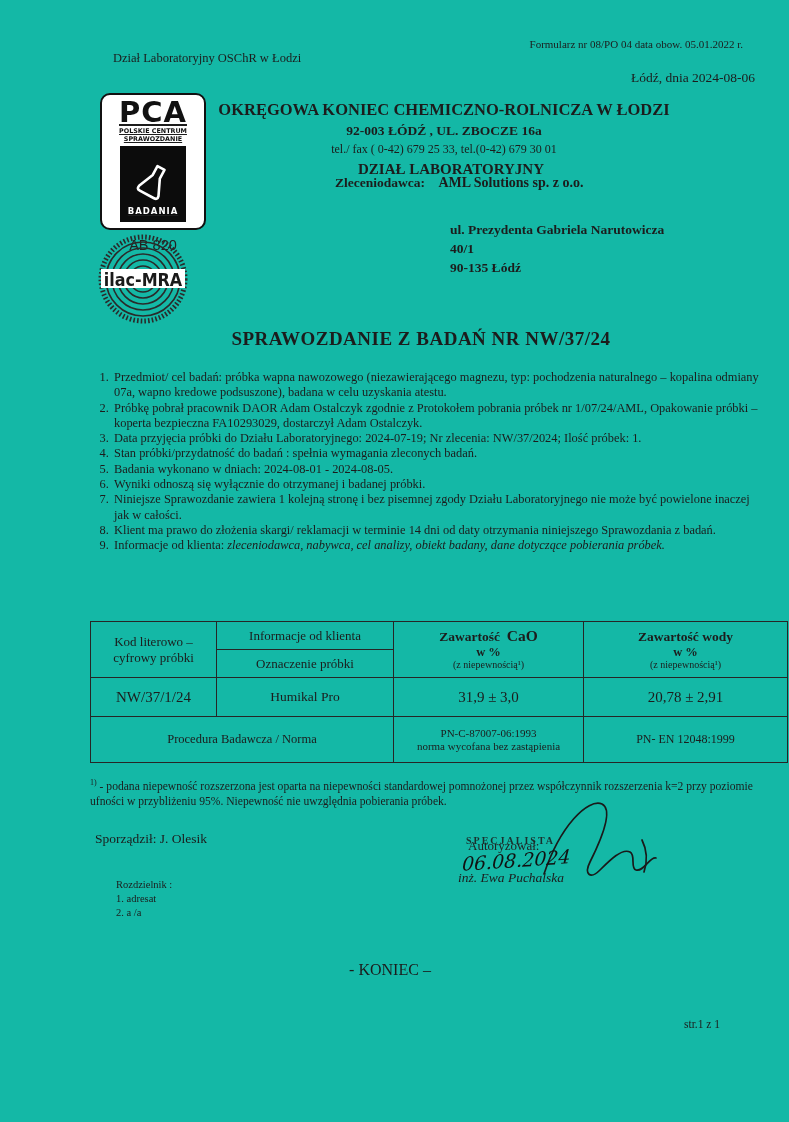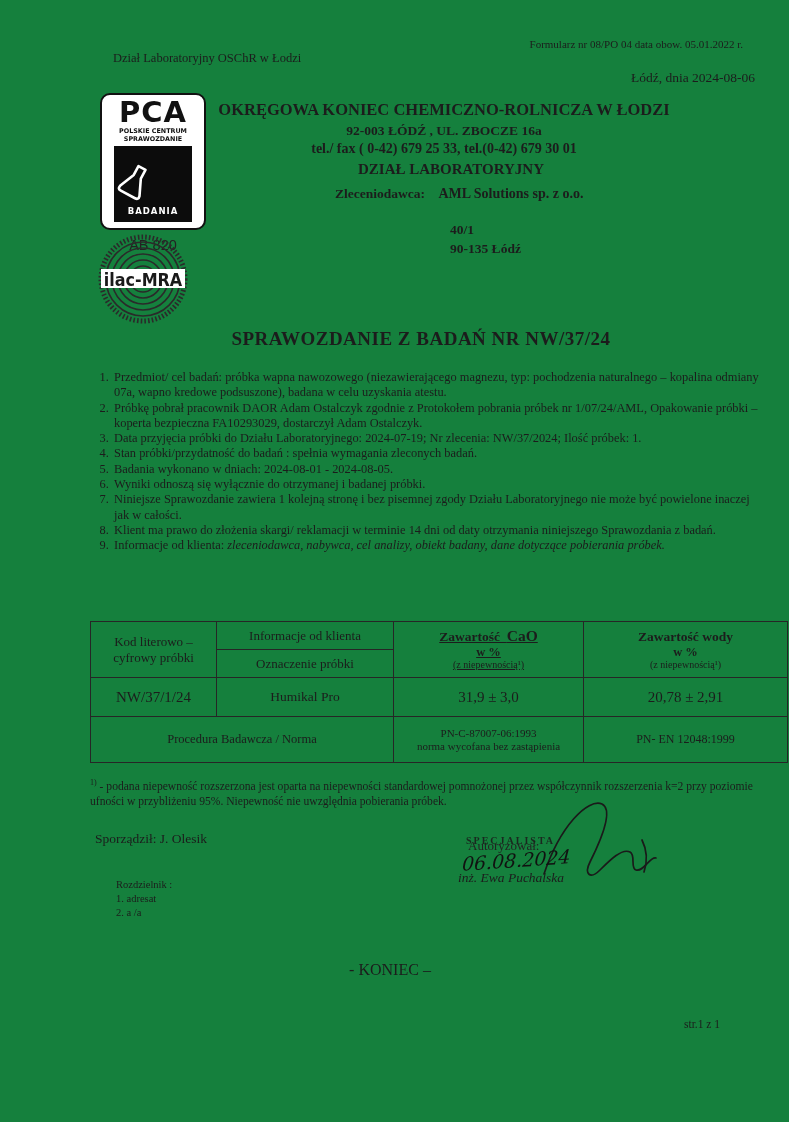--- a/index.html
+++ b/index.html
@@ -1,81 +1,81 @@
 <!DOCTYPE html>
 <html lang="pl"><head>
 <meta charset="utf-8">
 <style>
   html,body{margin:0;padding:0;background:#e8e8e8;}
   .page{
-    position:relative;width:789px;height:1122px;background:#15803d;
+    position:relative;width:789px;height:1122px;background:#14b8a6;
     margin:0 auto;overflow:hidden;
     font-family:"Liberation Serif","DejaVu Serif",serif;
     color:#1c1c1c;
   }
   .abs{position:absolute;}
   .b{font-weight:bold;}
   .i{font-style:italic;}
 
   
   .form-number{top:38px;right:46px;font-size:11px;}
   .dept-header{top:51px;left:113px;font-size:12.5px;}
   .city-date{top:70px;right:34px;font-size:13.5px;}
 
   
   .pca{top:93px;left:100px;width:106px;}
   .pca-box{
     border:2.5px solid #111;border-radius:10px;padding:3px 4px 6px 4px;
-    text-align:center;background:#fff;
+    text-align:center;background:#fff;text-decoration:underline;
   }
   .pca-acronym{font-family:"DejaVu Sans","Liberation Sans",sans-serif;font-weight:bold;
     font-size:29px;line-height:29px;letter-spacing:1px;color:#111;}
   .pca-sub{font-family:"DejaVu Sans","Liberation Sans",sans-serif;font-weight:bold;
     font-size:6.4px;line-height:7.5px;color:#111;margin-top:1px;}
-  .pca-black{background:#0c0c0c;width:78px;height:76px;margin:3px auto 0 auto;
-    display:flex;flex-direction:column;justify-content:flex-end;}
+  .pca-black{background:#0c0c0c;width:66px;height:76px;margin:3px auto 0 auto;
+    display:flex;flex-direction:column;align-items:center;justify-content:flex-end;}
   .pca-black svg{margin-bottom:2px;}
   .pca-badania{color:#fff;font-family:"DejaVu Sans","Liberation Sans",sans-serif;
     font-weight:bold;font-size:8.5px;letter-spacing:1px;padding-bottom:6px;}
   .pca-number{text-align:center;font-family:"Liberation Sans","DejaVu Sans",sans-serif;
     font-size:14.5px;margin-top:7px;color:#222;}
 
   
   .ilac{top:233px;left:95px;width:96px;height:92px;}
   .ilac-text{position:absolute;top:38px;left:4px;width:88px;text-align:center;
     font-family:"DejaVu Sans","Liberation Sans",sans-serif;font-weight:bold;
     font-size:16px;color:#1a1a1a;letter-spacing:0px;transform:scaleY(1.05);}
 
   
   .org-block{top:100px;left:205px;width:478px;text-align:center;}
   .org-name{font-size:16.5px;font-weight:bold;line-height:20px;}
   .org-address{font-size:13.5px;font-weight:bold;line-height:18px;margin-top:2px;}
-  .org-phone{font-size:14px;font-weight:bold;line-height:18px;}
+  .org-phone{font-size:12px;font-weight:normal;line-height:18px;}
   .org-dept{font-size:15px;font-weight:bold;line-height:20px;margin-top:1px;margin-left:14px;}
-  .client-line{top:186px;left:335px;font-size:13.5px;}
+  .client-line{top:175px;left:335px;font-size:13.5px;}
   .client-name{font-size:14px;margin-left:10px;}
   .client-address{top:220px;left:450px;font-size:13.5px;font-weight:bold;line-height:19px;}
 
   
   .report-title{top:328px;left:53px;width:736px;text-align:center;
     font-size:19px;font-weight:bold;letter-spacing:0.5px;}
 
   
   .notes{top:370px;left:95px;width:666px;font-size:12.4px;line-height:15.3px;}
   .notes ol{margin:0;padding:0 0 0 17px;}
   .notes li{padding-left:2px;margin:0;}
 
   
   .results-title{top:588px;left:0;width:756px;text-align:center;
     font-size:14px;font-weight:bold;letter-spacing:0.5px;}
   .results-table{top:621px;left:90px;}
   table.rt{border-collapse:collapse;table-layout:fixed;width:661px;}
   table.rt td{border:1.6px solid #262626;text-align:center;vertical-align:middle;
     padding:0 4px;overflow:hidden;}
-  .rt .c1{width:117px;} .rt .c2{width:168px;} .rt .c3{width:181px;text-decoration:underline;} .rt .c4{width:195px;}
+  .rt .c1{width:117px;} .rt .c2{width:168px;} .rt .c3{width:181px;} .rt .c4{width:195px;}
   .rt .hrow{height:28px;font-size:13px;}
   .rt .code-hdr{font-size:13px;line-height:16px;}
   .rt .big-hdr{font-size:13.5px;font-weight:bold;line-height:16px;}
   .rt .formula{font-size:15.5px;}
   .rt .unit{font-size:12.5px;font-weight:bold;line-height:14px;}
   .rt .uncert{font-size:10px;line-height:12px;font-weight:normal;}
   .rt .data-row{height:39px;font-size:15px;}
   .rt .proc-row{height:46px;}
   .rt .proc-label{font-size:12.5px;}
   .rt .proc-small{font-size:11px;line-height:13px;}
@@ -150,20 +150,21 @@
     <div class="org-phone">tel./ fax ( 0-42) 679 25 33, tel.(0-42) 679 30 01</div>
     <div class="org-dept">DZIAŁ LABORATORYJNY</div>
   </div>
 
   <div class="abs client-line">
     <span class="b">Zleceniodawca:</span>
     <span class="b client-name">AML Solutions sp. z o.o.</span>
   </div>
 
   <div class="abs client-address">
+    <div>ul. Prezydenta Gabriela Narutowicza</div>
     <div>40/1</div>
     <div>90-135 Łódź</div>
   </div>
 
   <div class="abs report-title">SPRAWOZDANIE Z BADAŃ NR  NW/37/24</div>
 
   <div class="abs notes">
     <ol>
       <li>Przedmiot/ cel badań: próbka wapna nawozowego (niezawierającego magnezu, typ: pochodzenia naturalnego – kopalina odmiany 07a, wapno kredowe podsuszone), badana w celu uzyskania atestu.</li>
       <li>Próbkę pobrał pracownik DAOR Adam Ostalczyk zgodnie z Protokołem pobrania próbek nr 1/07/24/AML, Opakowanie próbki – koperta bezpieczna FA10293029, dostarczył Adam Ostalczyk.</li>

